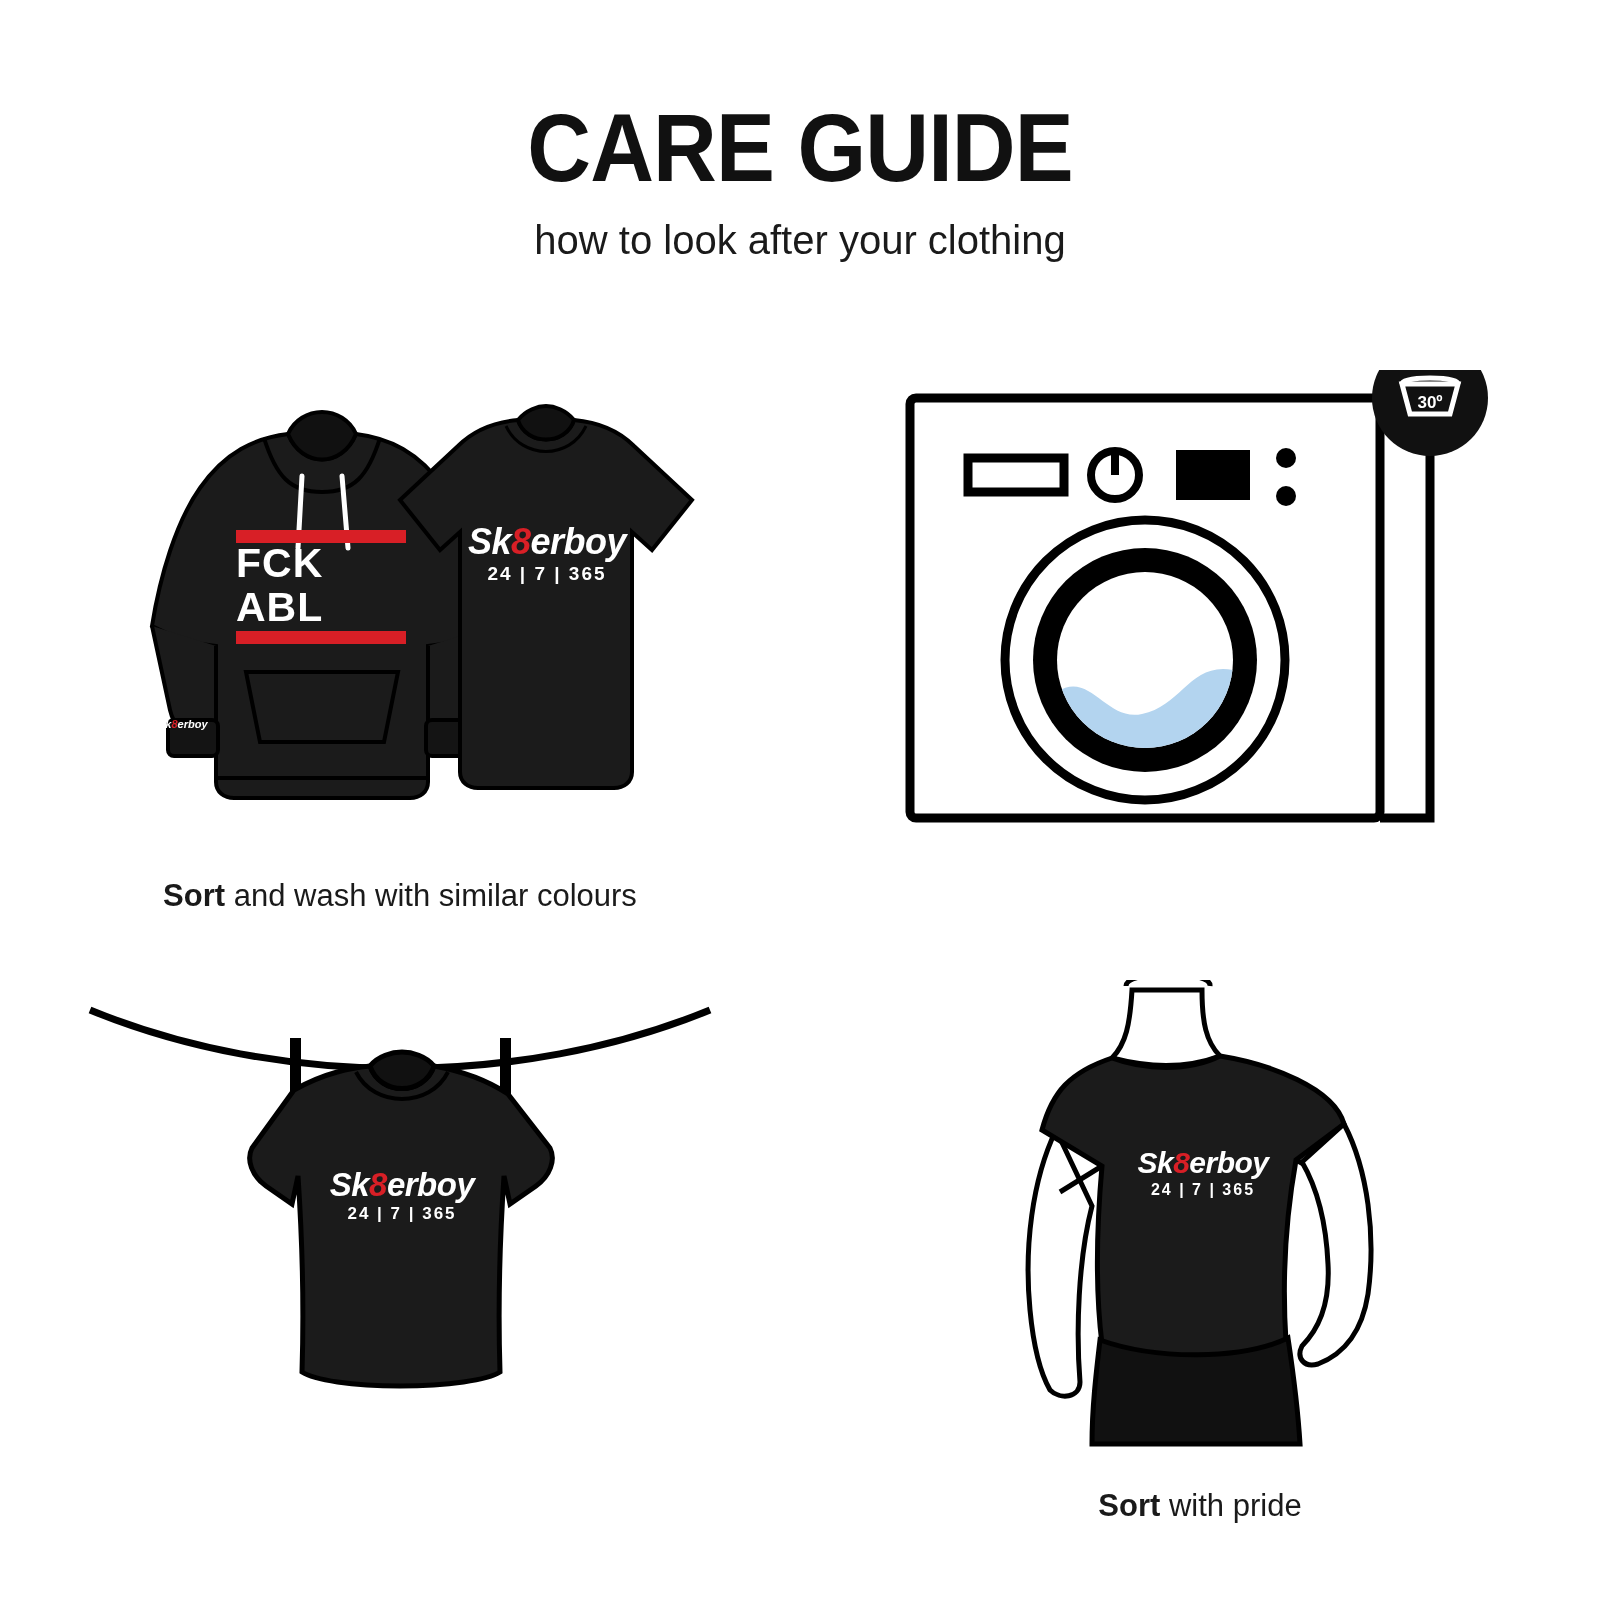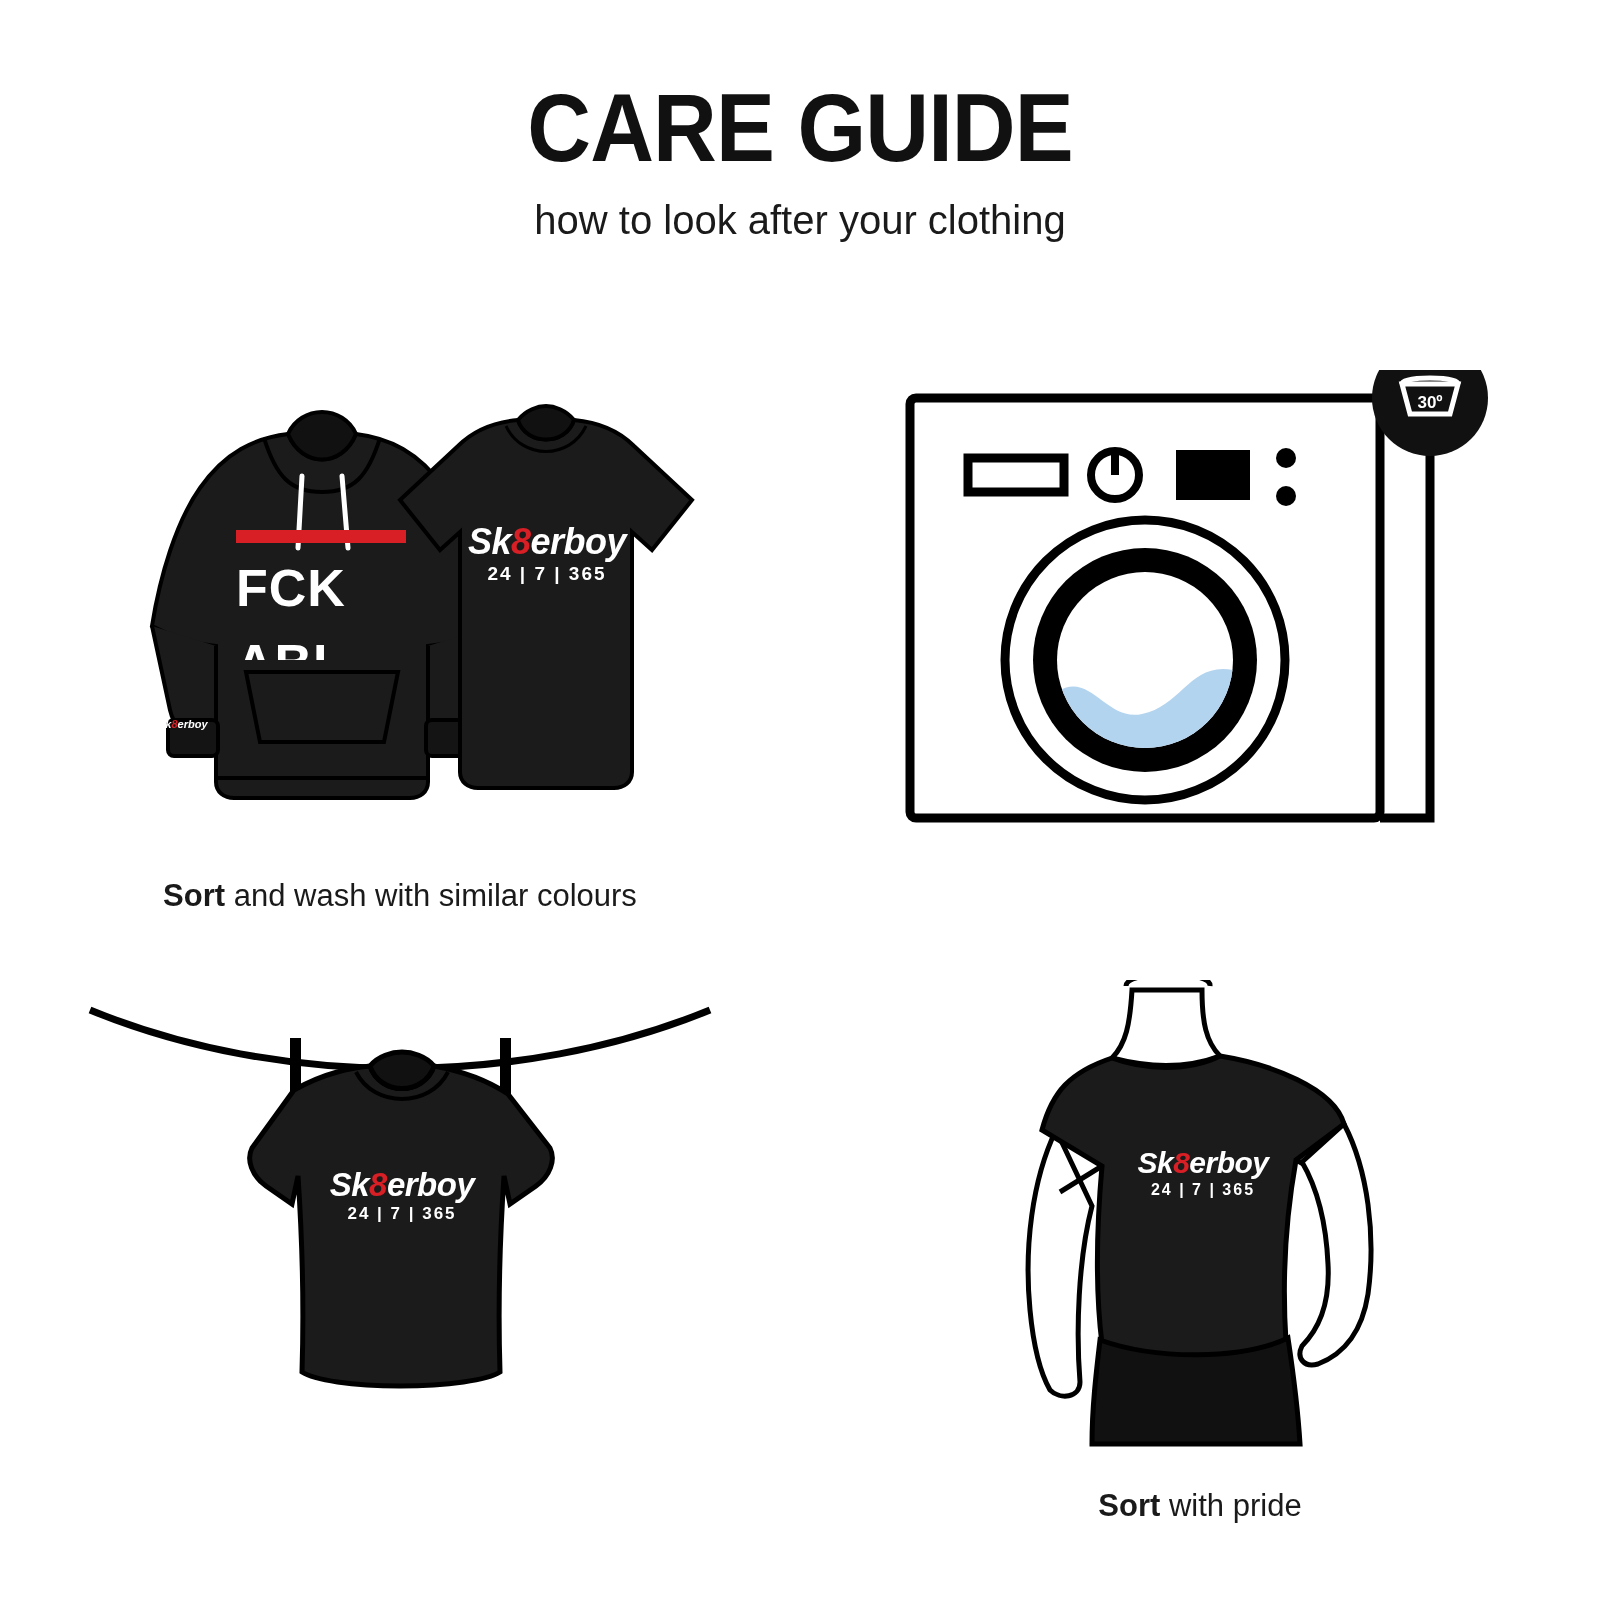--- a/index.html
+++ b/index.html
@@ -17,21 +17,21 @@
   }
   .page {
     width: 1600px;
     height: 1600px;
     position: relative;
   }
 
   
   .header {
     text-align: center;
-    padding-top: 80px;
+    padding-top: 100px;
   }
   .title {
     font-family: "Liberation Sans", sans-serif;
     font-weight: bold;
     font-size: 96px;
     letter-spacing: -1px;
     line-height: 1;
     transform: scaleX(0.92);
     color: #111111;
     margin: 0;
@@ -101,24 +101,24 @@
   
   .fck-block { width: 170px; }
   .fck-bar {
     background: #d81f26;
     height: 13px;
     width: 100%;
   }
   .fck-text {
     color: #ffffff;
     font-weight: bold;
-    font-size: 52px;
+    font-size: 41px;
     line-height: 0.98;
     letter-spacing: 1px;
-    padding: 20px 0 4px 0;
+    padding: 0 0 4px 0;
     text-align: left;
   }
 
   
   .sleeve-logo {
     font-size: 11px;
     font-weight: bold;
     font-style: italic;
     color: #ffffff;
   }

